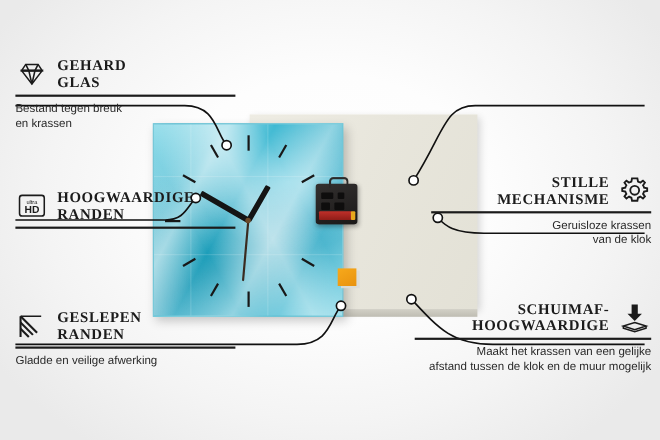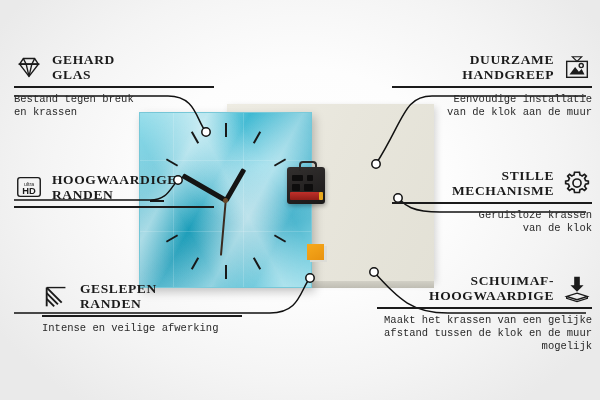--- a/index.html
+++ b/index.html
@@ -183,21 +183,21 @@
   .co-icon { width: 30px; height: 30px; flex: 0 0 30px; color: #1b1b1b; }
   .co-icon svg { display:block; width:30px; height:30px; }
 
   .co-rule {
     height: 1.5px;
     background: #1b1b1b;
     margin: 4px 0 5px 0;
   }
 
   .co-sub {
-    font-family: Liberation Mono, monospace;
+    font-family: Liberation Sans, sans-serif;
     font-size: 10.5px;
     line-height: 13px;
     color: #2a2a2a;
     white-space: pre-line;
   }
 </style>
 </head>
 <body>
 
 <div id="stage">
@@ -292,57 +292,40 @@
           <text x="16" y="14.5" font-family="Liberation Sans, sans-serif" font-size="5.5" fill="currentColor" stroke="none" text-anchor="middle">ultra</text>
           <text x="16" y="23" font-family="Liberation Sans, sans-serif" font-size="10" font-weight="bold" fill="currentColor" stroke="none" text-anchor="middle">HD</text>
         </svg>
       </span>
       <span class="co-title">HOOGWAARDIGE
 RANDEN</span>
     </div>
     <div class="co-rule"></div>
   </div>
 
-  <div class="callout left" style="top:281px;margin-left:28px;">
+  <div class="callout left" style="top:281px;">
     <div class="co-head">
       <span class="co-icon">
         <svg viewBox="0 0 32 32" fill="none" stroke="currentColor" stroke-width="2">
           <path d="M5 7 L21 23"></path>
           <path d="M5 13 L17 25"></path>
           <path d="M5 19 L13 27"></path>
           <path d="M5 7 L5 27"></path>
           <path d="M5 7 L25 7" stroke-width="1.5"></path>
         </svg>
       </span>
       <span class="co-title">GESLEPEN
 RANDEN</span>
     </div>
     <div class="co-rule"></div>
-    <div class="co-sub">Intense en veilige afwerking</div>
-  </div>
-
-  <div class="callout right" style="top:52px;">
-    <div class="co-head">
-      <span class="co-icon">
-        <svg viewBox="0 0 32 32" fill="none" stroke="currentColor" stroke-width="1.5">
-          <rect x="5" y="10" width="22" height="17"></rect>
-          <path d="M16 10 L11 5 L21 5 Z" stroke-width="1.2"></path>
-          <path d="M8 24 L14 16 L18 21 L21 18 L24 24 Z" fill="currentColor" stroke="none"></path>
-          <circle cx="20.5" cy="14.5" r="2.2"></circle>
-        </svg>
-      </span>
-      <span class="co-title">DUURZAME
-HANDGREEP</span>
-    </div>
-    <div class="co-rule"></div>
-    <div class="co-sub">Eenvoudige installatie
-van de klok aan de muur</div>
-  </div>
-
-  <div class="callout right" style="top:168px;">
+    <div class="co-sub">Gladde en veilige afwerking</div>
+  </div>
+
+
+  <div class="callout right" style="top:158px;">
     <div class="co-head">
       <span class="co-icon">
         <svg viewBox="0 0 32 32" fill="none" stroke="currentColor" stroke-width="1.8">
           <path d="M16 4.5 l2.6 0 .6 3.0 a8.6 8.6 0 0 1 2.3 1.0 l2.5-1.8 1.9 1.9 -1.8 2.5 a8.6 8.6 0 0 1 1.0 2.3 l3.0 .6 0 2.6 -3.0 .6 a8.6 8.6 0 0 1 -1.0 2.3 l1.8 2.5 -1.9 1.9 -2.5-1.8 a8.6 8.6 0 0 1 -2.3 1.0 l-.6 3.0 -2.6 0 -2.6 0 -.6-3.0 a8.6 8.6 0 0 1 -2.3-1.0 l-2.5 1.8 -1.9-1.9 1.8-2.5 a8.6 8.6 0 0 1 -1.0-2.3 l-3.0-.6 0-2.6 3.0-.6 a8.6 8.6 0 0 1 1.0-2.3 l-1.8-2.5 1.9-1.9 2.5 1.8 a8.6 8.6 0 0 1 2.3-1.0 l.6-3.0 z"></path>
           <circle cx="16" cy="16" r="4.3"></circle>
         </svg>
       </span>
       <span class="co-title">STILLE
 MECHANISME</span>
     </div>

